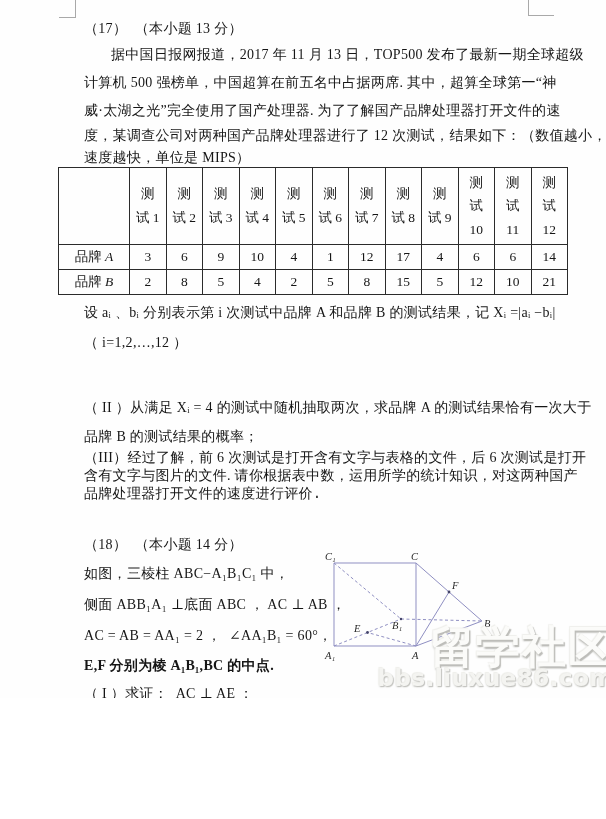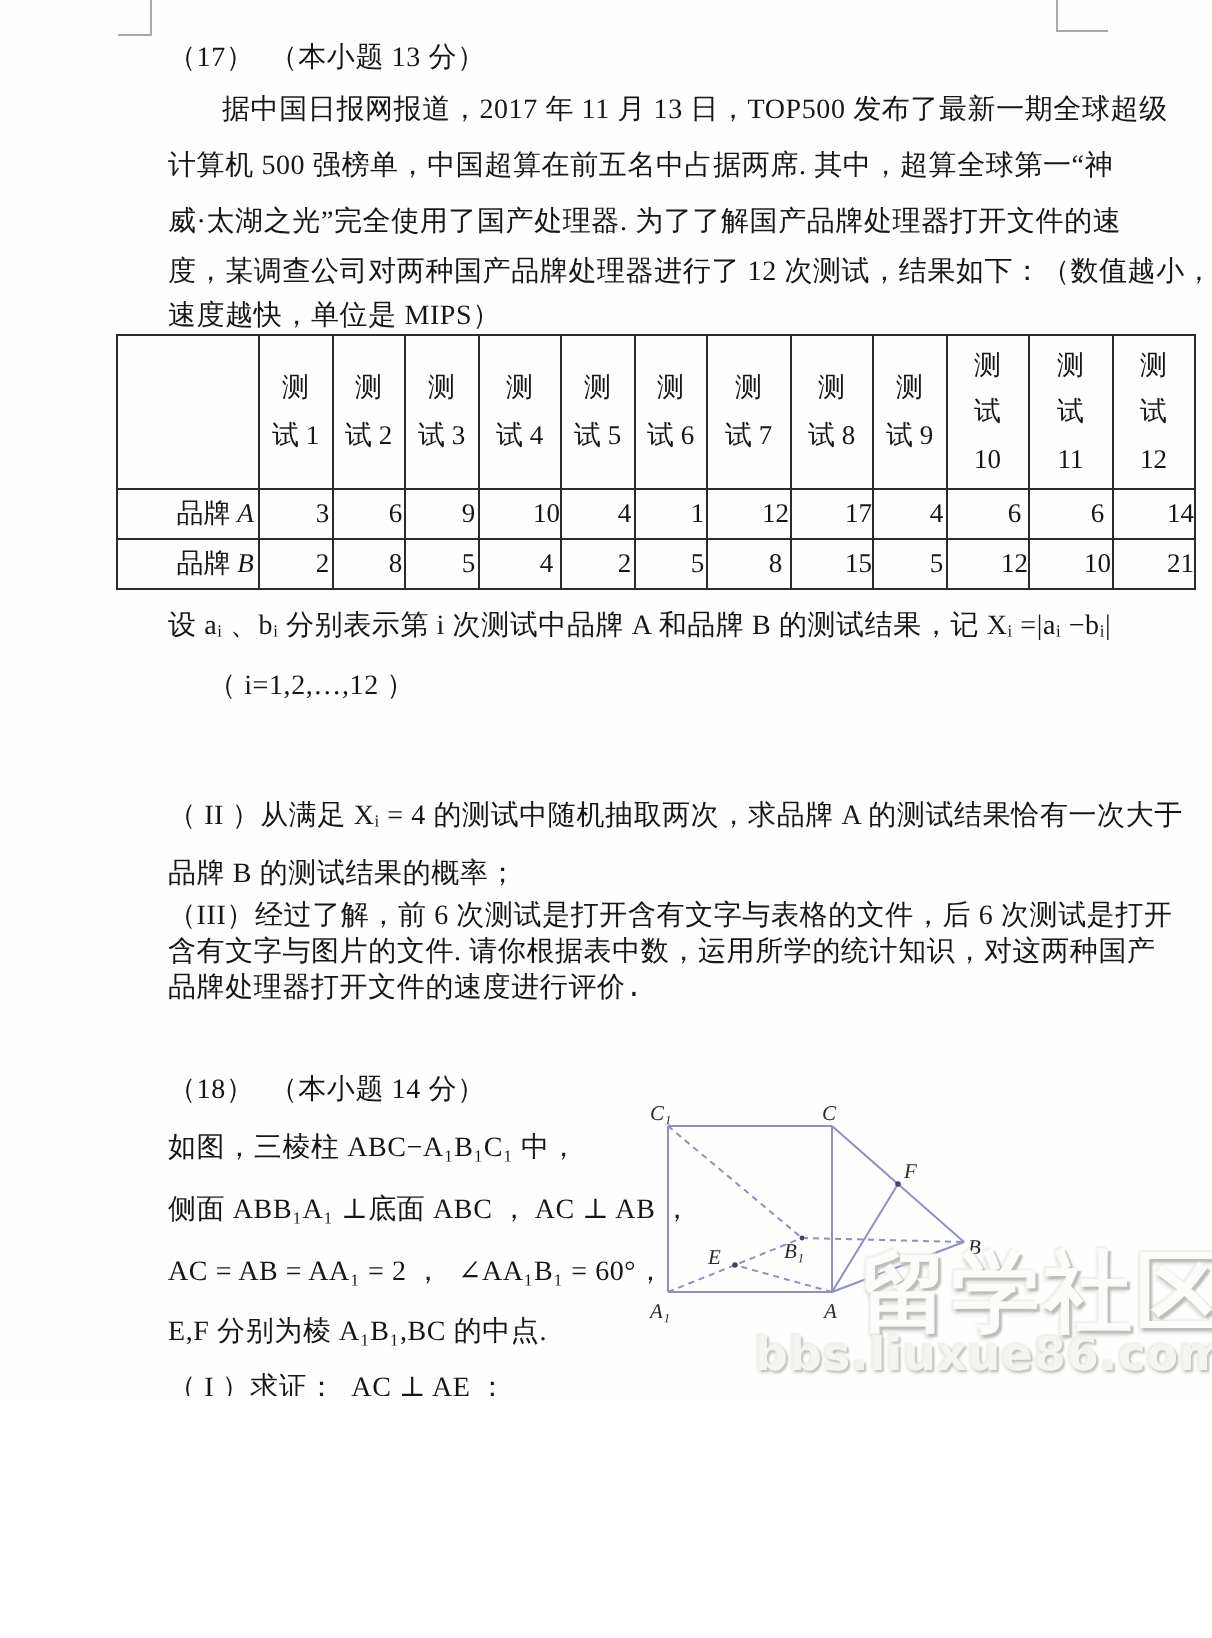--- a/index.html
+++ b/index.html
@@ -22,21 +22,21 @@
   .qtable{
     position:absolute;left:58px;top:167px;border-collapse:collapse;table-layout:fixed;
     font-size:13.5px;color:#161616;
   }
   .qtable th,.qtable td{
     border:1px solid #2b2b2b;font-weight:normal;text-align:center;vertical-align:middle;
     padding:0;
   }
   .qtable th{height:76px;white-space:pre-line;line-height:1.75;width:35.5px;}
   .qtable th.c0{width:70px;}
-  .qtable td{height:24px;padding-left:27px;}
+  .qtable td{height:24px;}
   .qtable td.rowlab{text-align:center;}
   .qtable i{font-family:"Liberation Serif",serif;}
   
   .figure{position:absolute;left:322px;top:549px;}
   .figlabels text{font-family:"Liberation Serif","DejaVu Serif",serif;font-style:italic;font-size:10.5px;fill:#2a2a2a;}
   
   .watermark{position:absolute;right:-8px;bottom:8px;text-align:right;font-family:"DejaVu Sans",sans-serif;line-height:1.05;}
   .wm-title{
     font-size:44px;font-weight:bold;letter-spacing:2px;color:#fbfbf9;
     text-shadow:1.5px 1.5px 1px #bdbdb9,-1px -1px 1px #efefec,0 2px 2px #cfcfcb;
@@ -121,32 +121,32 @@
       <td>15</td>
       <td>5</td>
       <td>12</td>
       <td>10</td>
       <td>21</td>
     </tr>
   </tbody>
     </table>
 
   <div class="tline" style="top:304px;">设 aᵢ 、bᵢ 分别表示第 i 次测试中品牌 A 和品牌 B 的测试结果，记 Xᵢ =|aᵢ −bᵢ|</div>
-  <div class="tline" style="top:334px;margin-left:20px;">（ i=1,2,…,12 ）</div>
+  <div class="tline" style="top:334px;">（ i=1,2,…,12 ）</div>
   <div class="tline" style="top:399px;">（ II ）从满足 Xᵢ = 4 的测试中随机抽取两次，求品牌 A 的测试结果恰有一次大于</div>
   <div class="tline" style="top:428px;">品牌 B 的测试结果的概率；</div>
   <div class="tline" style="top:449px;">（III）经过了解，前 6 次测试是打开含有文字与表格的文件，后 6 次测试是打开</div>
   <div class="tline" style="top:467px;">含有文字与图片的文件. 请你根据表中数，运用所学的统计知识，对这两种国产</div>
   <div class="tline" style="top:485px;font-family:Liberation Mono, monospace;">品牌处理器打开文件的速度进行评价.</div>
 
   <div class="tline" style="top:536px;">（18）  （本小题 14 分）</div>
   <div class="tline" style="top:565px;">如图，三棱柱 ABC−A₁B₁C₁ 中，</div>
   <div class="tline" style="top:596px;">侧面 ABB₁A₁ ⊥底面 ABC ， AC ⊥ AB ，</div>
   <div class="tline" style="top:627px;">AC = AB = AA₁ = 2 ，  ∠AA₁B₁ = 60°，</div>
-  <div class="tline" style="top:657px;">E,F 分别为棱 A₁B₁,BC 的中点.</div>
+  <div class="tline" style="top:657px;font-weight:bold;">E,F 分别为棱 A₁B₁,BC 的中点.</div>
   <div class="tline" style="top:685px;">（ I ）求证：  AC ⊥ AE ；</div>
   <div class="tline" style="top:731px;">（ II ）求三棱柱 ABC−A₁B₁C₁ 的体积；</div>
   <div class="tline" style="top:741px;font-weight:bold;">（III）在直线 AA₁ 上是否存在一点 P，使得 CP∥平面 AEF.  若存在，求出 AP 的</div>
 
   <svg class="figure" width="180" height="115" viewBox="0 0 180 115">
     <g fill="none" stroke-width="1" stroke="#8f8fc2">
 
       <line x1="12" y1="14" x2="94" y2="14"></line>
       <line x1="12" y1="14" x2="12" y2="97"></line>
       <line x1="12" y1="97" x2="94" y2="97"></line>

